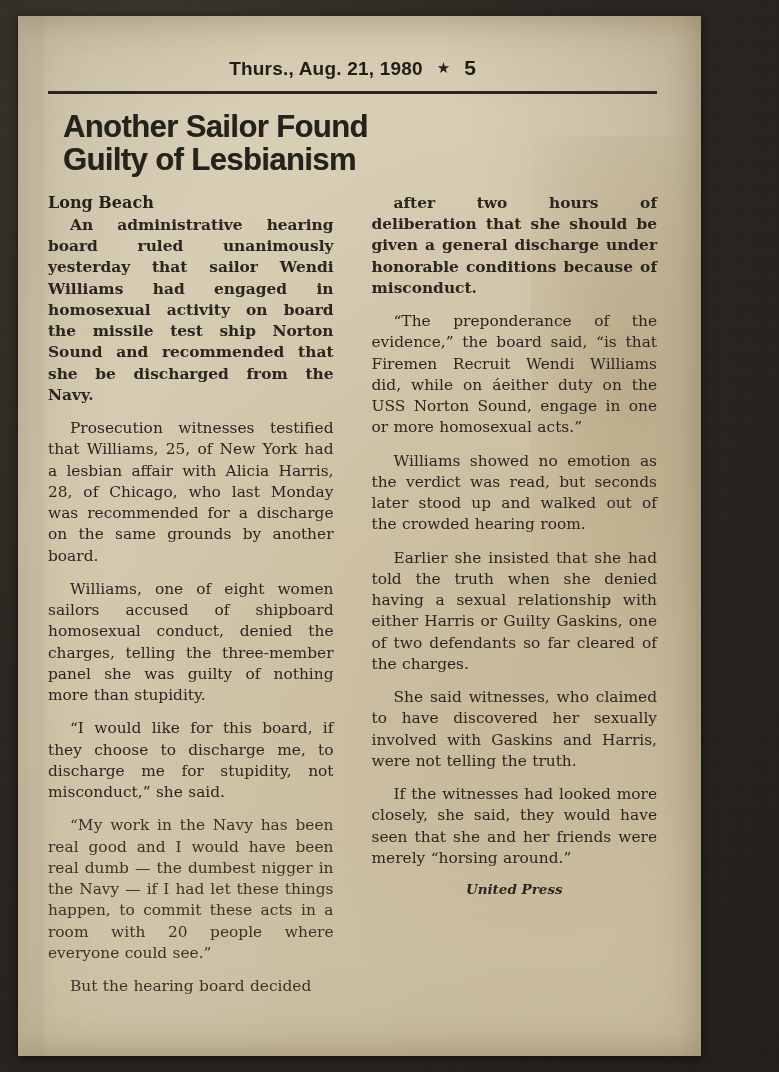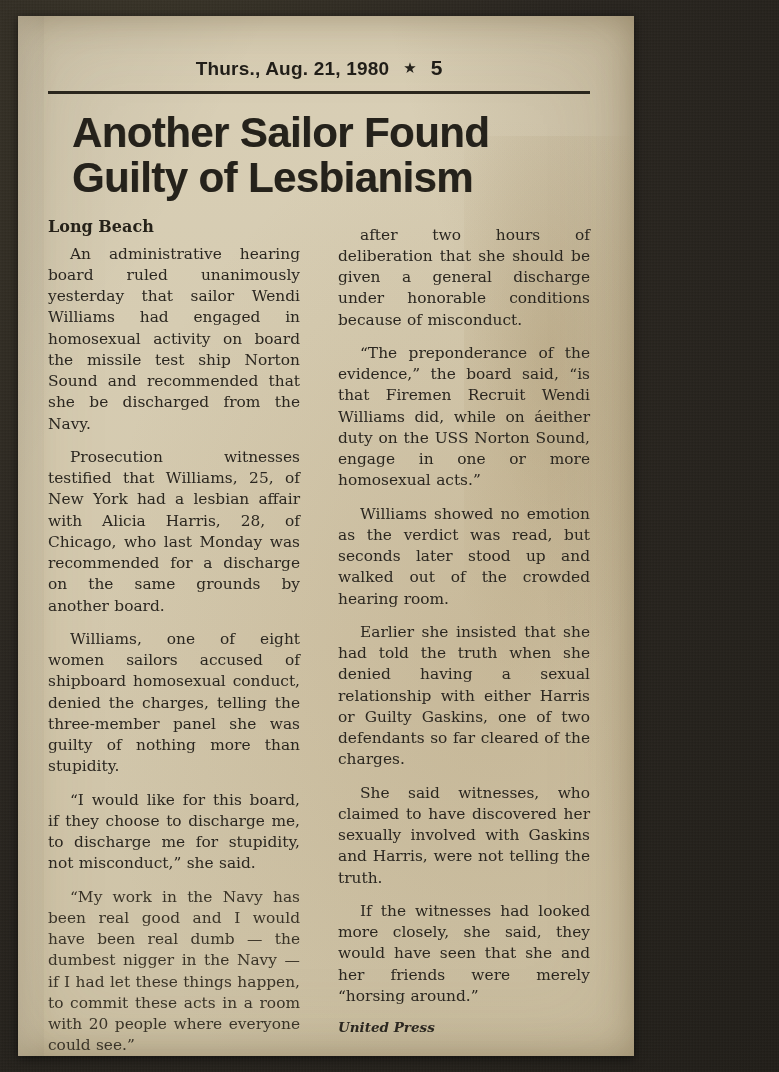--- a/index.html
+++ b/index.html
@@ -29,21 +29,21 @@
       repeating-linear-gradient(0deg, rgba(255,255,255,0.020) 0px, rgba(255,255,255,0.020) 1px, rgba(0,0,0,0.02) 2px, rgba(0,0,0,0.02) 3px),
       repeating-linear-gradient(90deg, rgba(255,255,255,0.015) 0px, rgba(255,255,255,0.015) 1px, rgba(0,0,0,0.02) 2px, rgba(0,0,0,0.02) 3px);
     opacity: .7;
   }
 
   
   .clipping {
     position: absolute;
     left: 18px;
     top: 16px;
-    width: 616px;
+    width: 683px;
     height: 1040px;
     background:
       linear-gradient(118deg, rgba(0,0,0,0.07) 0%, rgba(0,0,0,0) 22%),
       linear-gradient(255deg, rgba(90,70,40,0.16) 0%, rgba(0,0,0,0) 28%),
       radial-gradient(ellipse at 78% 62%, rgba(150,120,70,0.20) 0%, rgba(0,0,0,0) 60%),
       linear-gradient(180deg, #d9cfb6 0%, #d6ccb2 30%, #d3c8ad 60%, #cdc2a6 100%);
     box-shadow: 0 2px 10px rgba(0,0,0,.55);
     color: #27241d;
     overflow: hidden;
   }
@@ -122,25 +122,25 @@
   .rule {
     height: 3px;
     background: #2a261d;
     margin: 5px 0 16px 0;
   }
 
   
   .headline {
     font-family: "Liberation Sans", sans-serif;
     font-weight: 700;
-    font-size: 42px;
+    font-size: 31px;
     line-height: 1.08;
     letter-spacing: -0.6px;
     color: #25221b;
-    margin: 2px 0 16px 24px;
+    margin: 2px 0 16px 15px;
     text-shadow: 0.4px 0.3px 0 rgba(37,34,27,.45);
   }
   .headline .l2 { display: block; }
 
   
   .cols {
     display: flex;
     gap: 38px;
     margin-top: 6px;
     position: relative;
@@ -158,27 +158,27 @@
   p.body {
     font-family: "DejaVu Serif", serif;
     font-size: 15.4px;
     line-height: 1.38;
     text-align: justify;
     color: #2b2720;
     margin: 0 0 12px 0;
     text-indent: 22px;
     word-spacing: .5px;
   }
-  p.body.first { margin-top: 8px; }
+  p.body.first { margin-top: 0; font-weight: bold; }
   .credit {
     font-family: "DejaVu Serif", serif;
     font-style: italic;
     font-weight: 700;
     font-size: 13.5px;
-    text-align: left;
+    text-align: center;
     color: #2b2720;
     margin-top: 10px;
   }
   
   .col.left p.body:nth-child(n+6) { color: #3a3428; }
 </style>
 </head>
 <body>
 
 <div class="scan-bg"></div>

